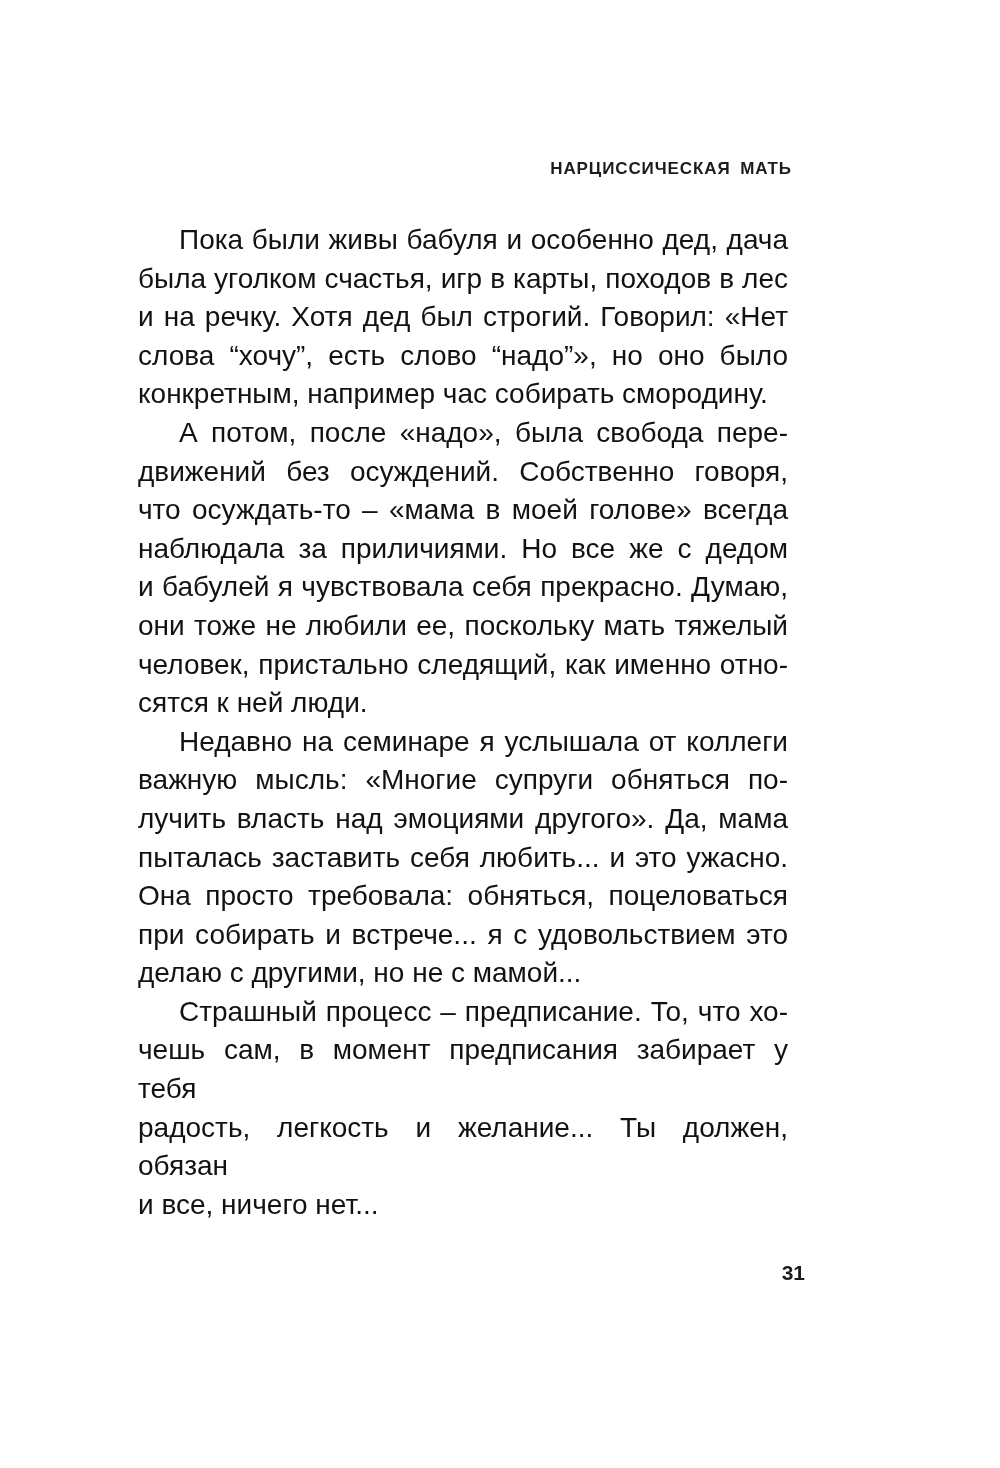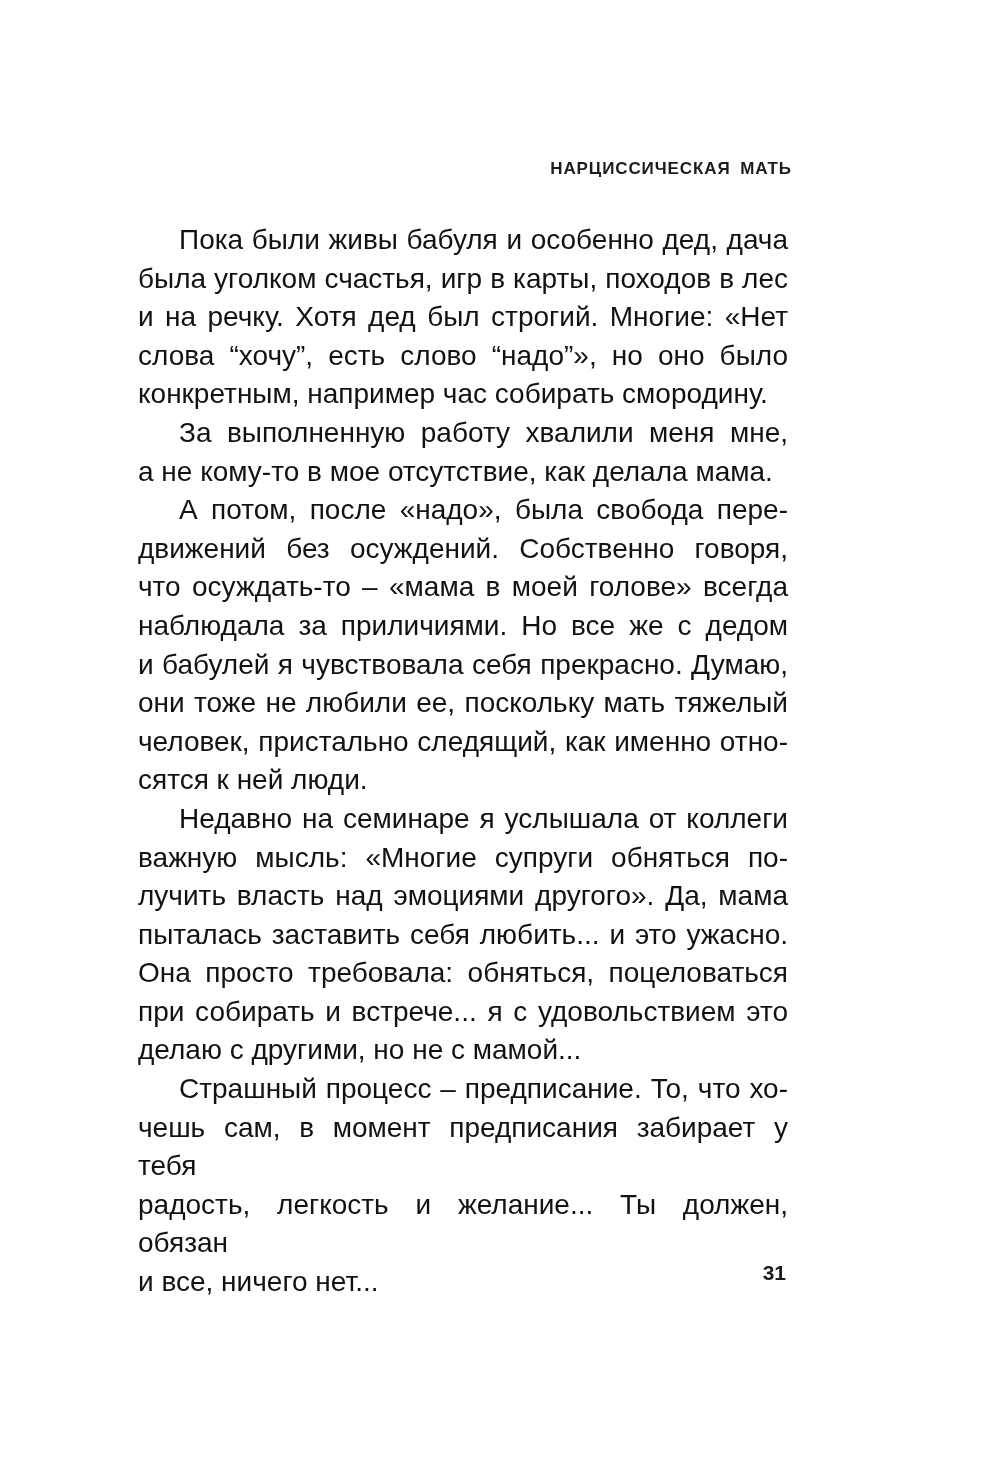--- a/index.html
+++ b/index.html
@@ -44,45 +44,41 @@
   }
   .text-line.last {
     text-align-last: left;
   }
   .text-line.indent {
     text-indent: 41px;
   }
   .page-number {
     position: absolute;
     top: 1261px;
-    left: 136px;
+    left: 155px;
     width: 650px;
     text-align: right;
     font-size: 21px;
     font-weight: 700;
     color: #1c1c1c;
   }
 </style>
 </head>
 <body>
 
 <div class="book-page">
   <div class="running-header">НАРЦИССИЧЕСКАЯ МАТЬ</div>
 
   <div class="body-text">
       <div class="paragraph">
         <div class="text-line indent">Пока были живы бабуля и особенно дед, дача</div>
         <div class="text-line">была уголком счастья, игр в карты, походов в лес</div>
-        <div class="text-line">и на речку. Хотя дед был строгий. Многие: «Нет</div>
+        <div class="text-line">и на речку. Хотя дед был строгий. Говорил: «Нет</div>
         <div class="text-line">слова “хочу”, есть слово “надо”», но оно было</div>
         <div class="text-line last">конкретным, например час собирать смородину.</div>
-      </div>
-      <div class="paragraph">
-        <div class="text-line indent">За выполненную работу хвалили меня мне,</div>
-        <div class="text-line last">а не кому-то в мое отсутствие, как делала мама.</div>
       </div>
       <div class="paragraph">
         <div class="text-line indent">А потом, после «надо», была свобода пере-</div>
         <div class="text-line">движений без осуждений. Собственно говоря,</div>
         <div class="text-line">что осуждать-то – «мама в моей голове» всегда</div>
         <div class="text-line">наблюдала за приличиями. Но все же с дедом</div>
         <div class="text-line">и бабулей я чувствовала себя прекрасно. Думаю,</div>
         <div class="text-line">они тоже не любили ее, поскольку мать тяжелый</div>
         <div class="text-line">человек, пристально следящий, как именно отно-</div>
         <div class="text-line last">сятся к ней люди.</div>

